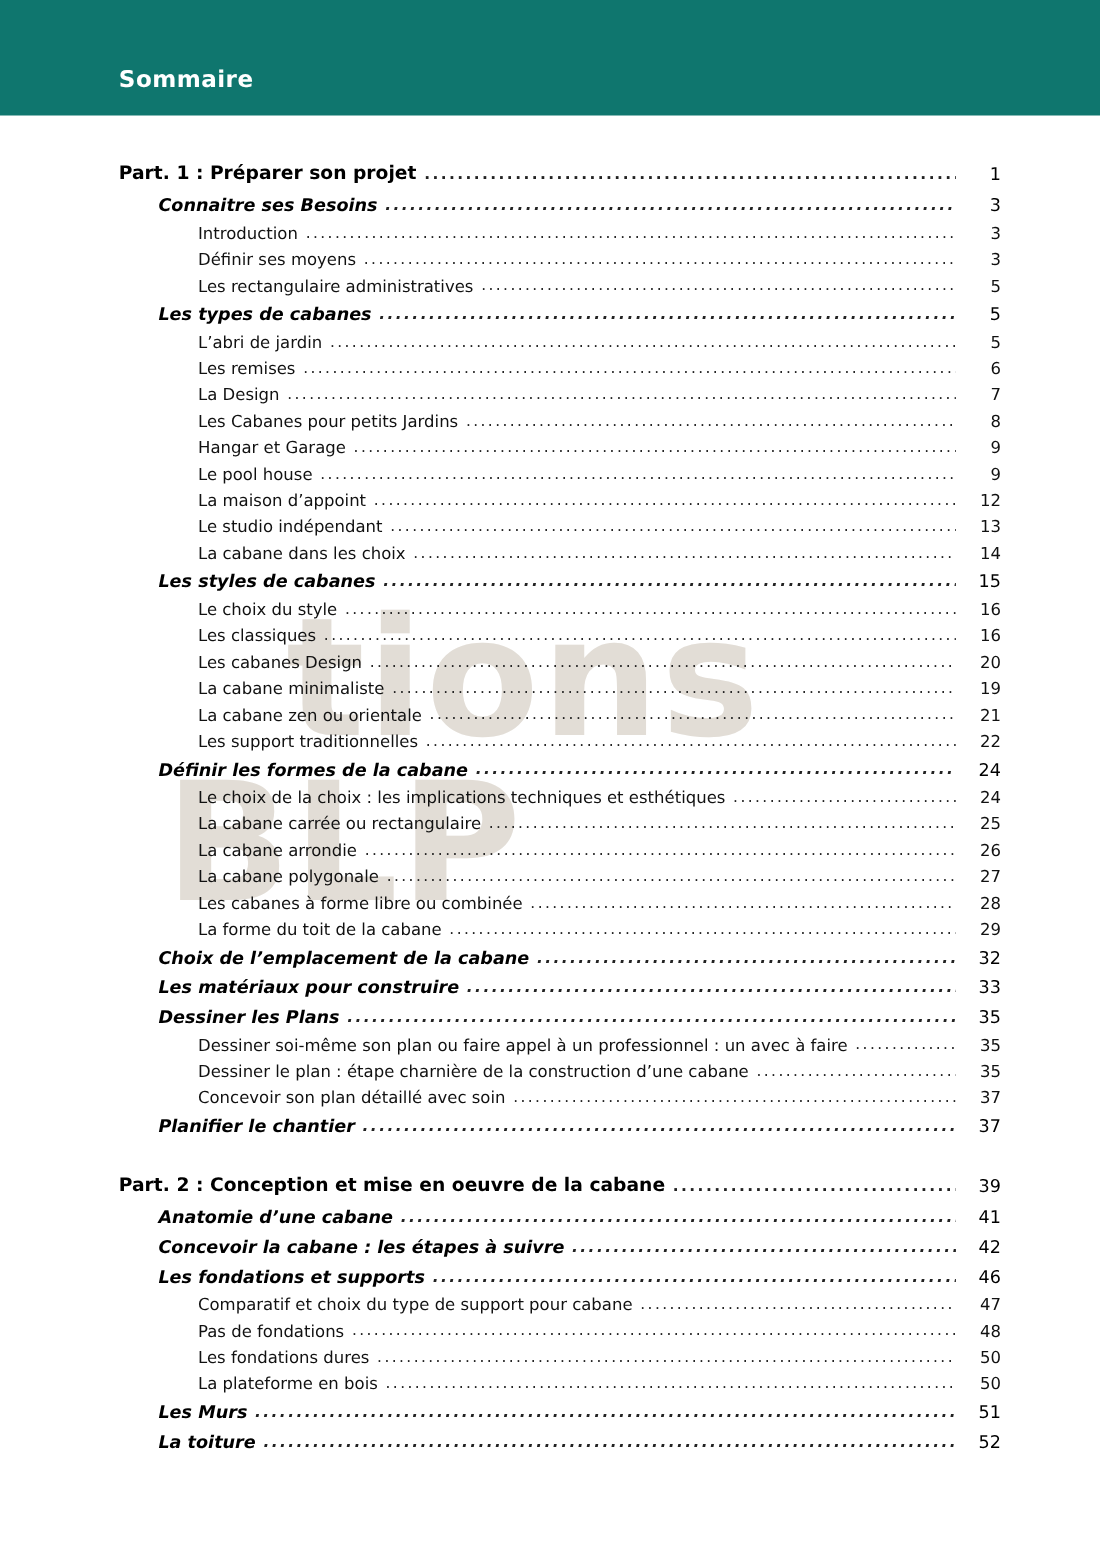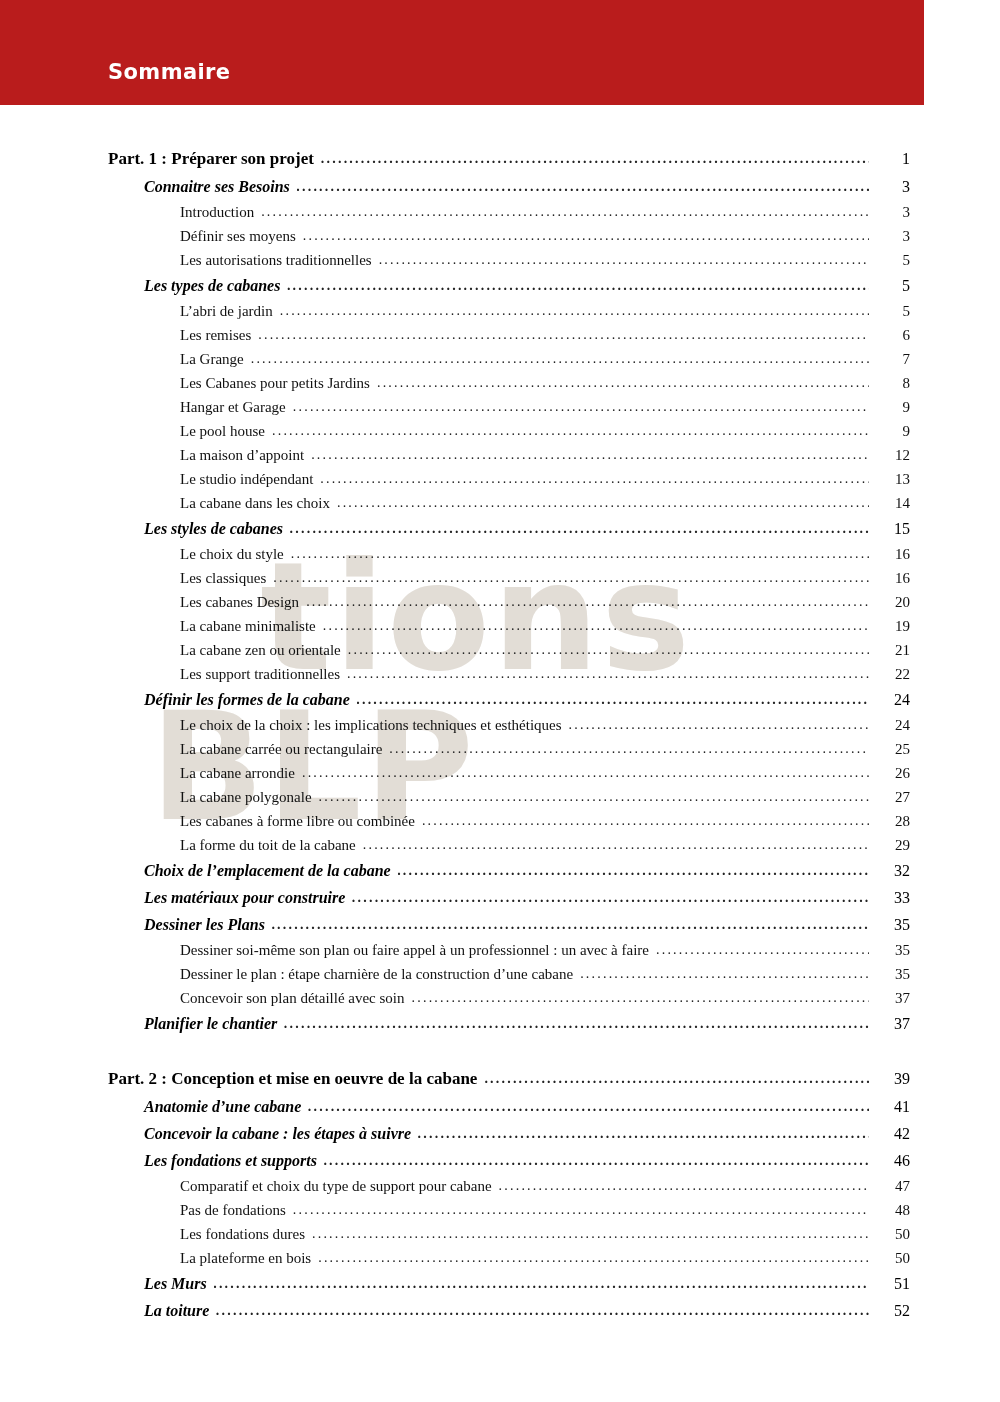--- a/index.html
+++ b/index.html
@@ -19,23 +19,23 @@
     position: relative;
     width: 1000px;
     height: 1402px;
     background: #ffffff;
   }
   
   .header-band {
     position: absolute;
     top: 0;
     left: 0;
-    width: 924px;
+    width: 1000px;
     height: 105px;
-    background: #b91c1c;
+    background: #0f766e;
   }
   .header-title {
     position: absolute;
     left: 108px;
     top: 60px;
     font-size: 21px;
     font-weight: bold;
     color: #ffffff;
     letter-spacing: 0.4px;
   }
@@ -62,21 +62,20 @@
   .wm-1 { left: 140px; top: 10px; }
   .wm-2 { left: 30px; top: 160px; text-align: right; }
 
   
   .toc {
     position: absolute;
     left: 0;
     top: 105px;
     width: 1000px;
     z-index: 2;
-    font-family: Liberation Serif, serif;
   }
   .toc-inner {
     margin-left: 108px;
     margin-right: 90px;
     padding-top: 38px;
   }
   .row {
     display: flex;
     align-items: flex-end;
     width: 802px;
@@ -163,41 +162,41 @@
           <span class="label">Introduction</span>
           <span class="dots">.......................................................................................................................................................................................................</span>
           <span class="page-num">3</span>
         </div>
         <div class="row lvl-item">
           <span class="label">Définir ses moyens</span>
           <span class="dots">.......................................................................................................................................................................................................</span>
           <span class="page-num">3</span>
         </div>
         <div class="row lvl-item">
-          <span class="label">Les autorisations traditionnelles</span>
+          <span class="label">Les rectangulaire administratives</span>
           <span class="dots">.......................................................................................................................................................................................................</span>
           <span class="page-num">5</span>
         </div>
         <div class="row lvl-sec">
           <span class="label">Les types de cabanes</span>
           <span class="dots">.......................................................................................................................................................................................................</span>
           <span class="page-num">5</span>
         </div>
         <div class="row lvl-item">
           <span class="label">L’abri de jardin</span>
           <span class="dots">.......................................................................................................................................................................................................</span>
           <span class="page-num">5</span>
         </div>
         <div class="row lvl-item">
           <span class="label">Les remises</span>
           <span class="dots">.......................................................................................................................................................................................................</span>
           <span class="page-num">6</span>
         </div>
         <div class="row lvl-item">
-          <span class="label">La Grange</span>
+          <span class="label">La Design</span>
           <span class="dots">.......................................................................................................................................................................................................</span>
           <span class="page-num">7</span>
         </div>
         <div class="row lvl-item">
           <span class="label">Les Cabanes pour petits Jardins</span>
           <span class="dots">.......................................................................................................................................................................................................</span>
           <span class="page-num">8</span>
         </div>
         <div class="row lvl-item">
           <span class="label">Hangar et Garage</span>

